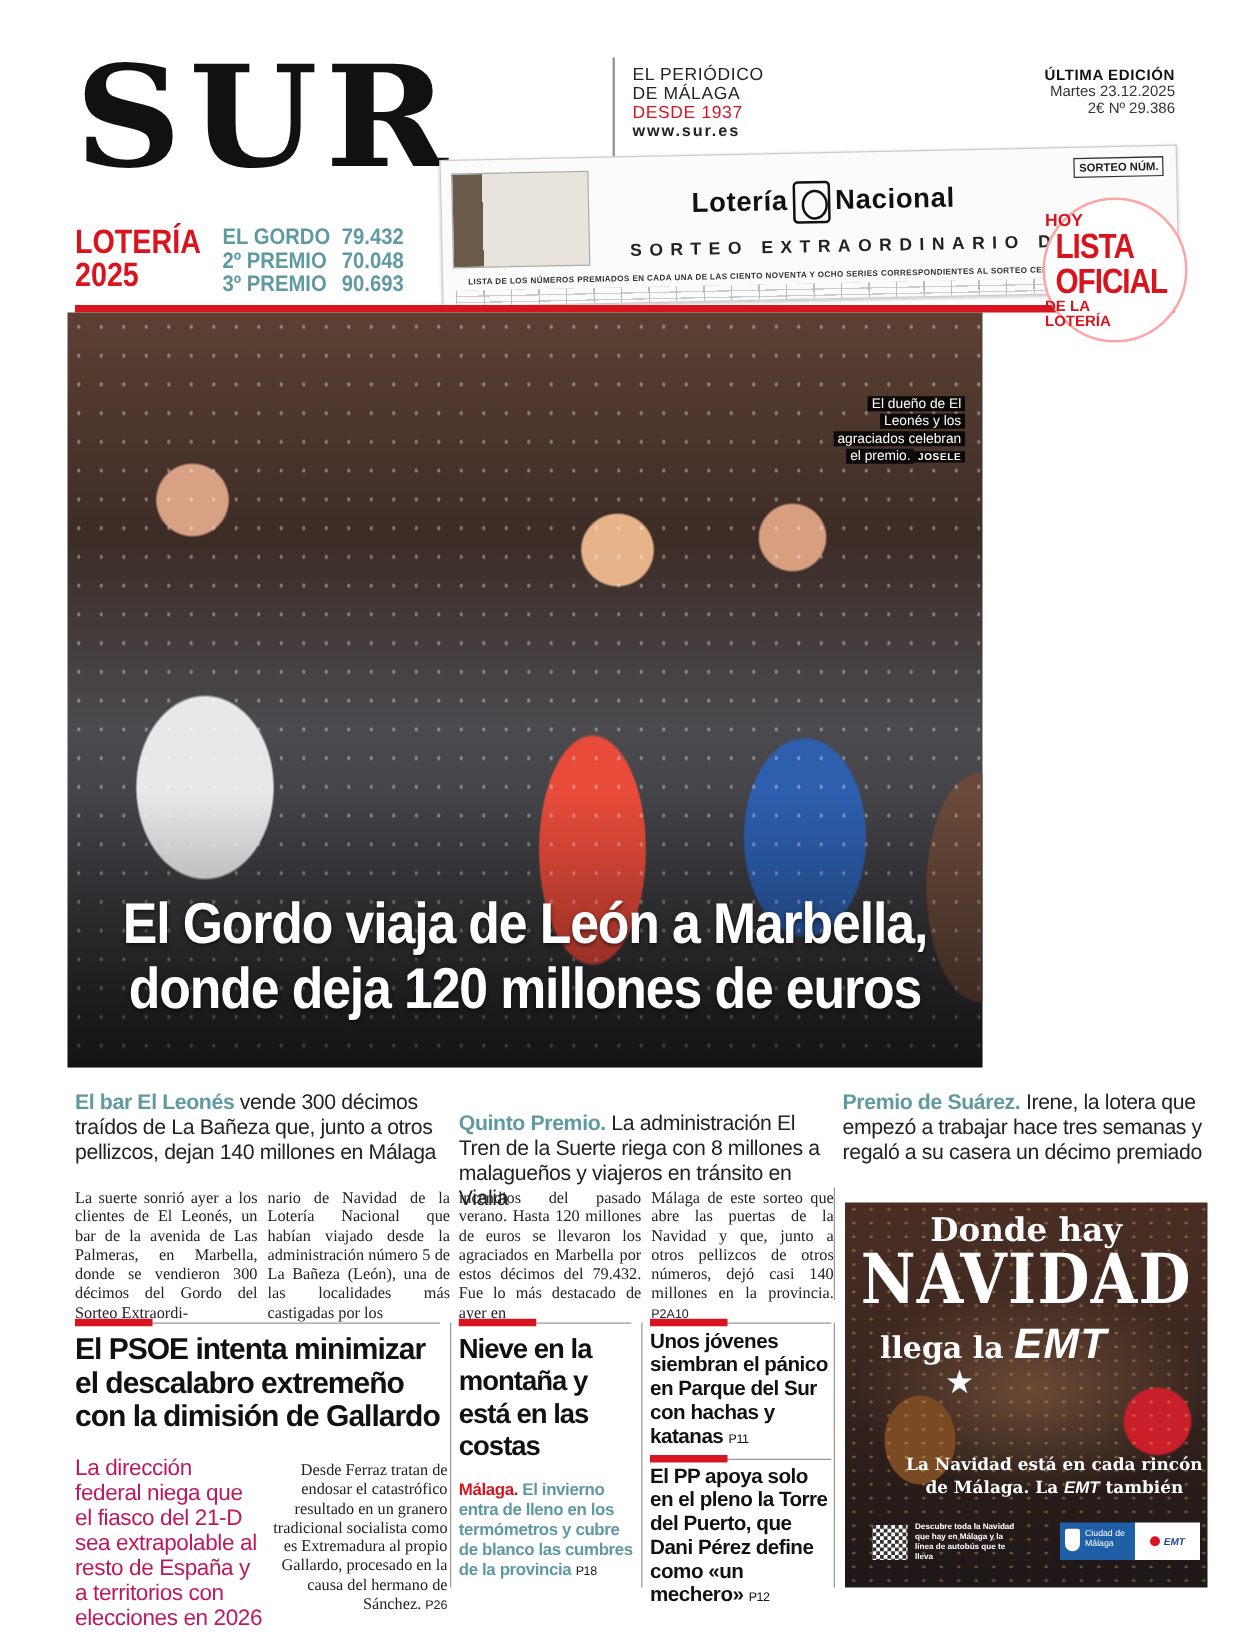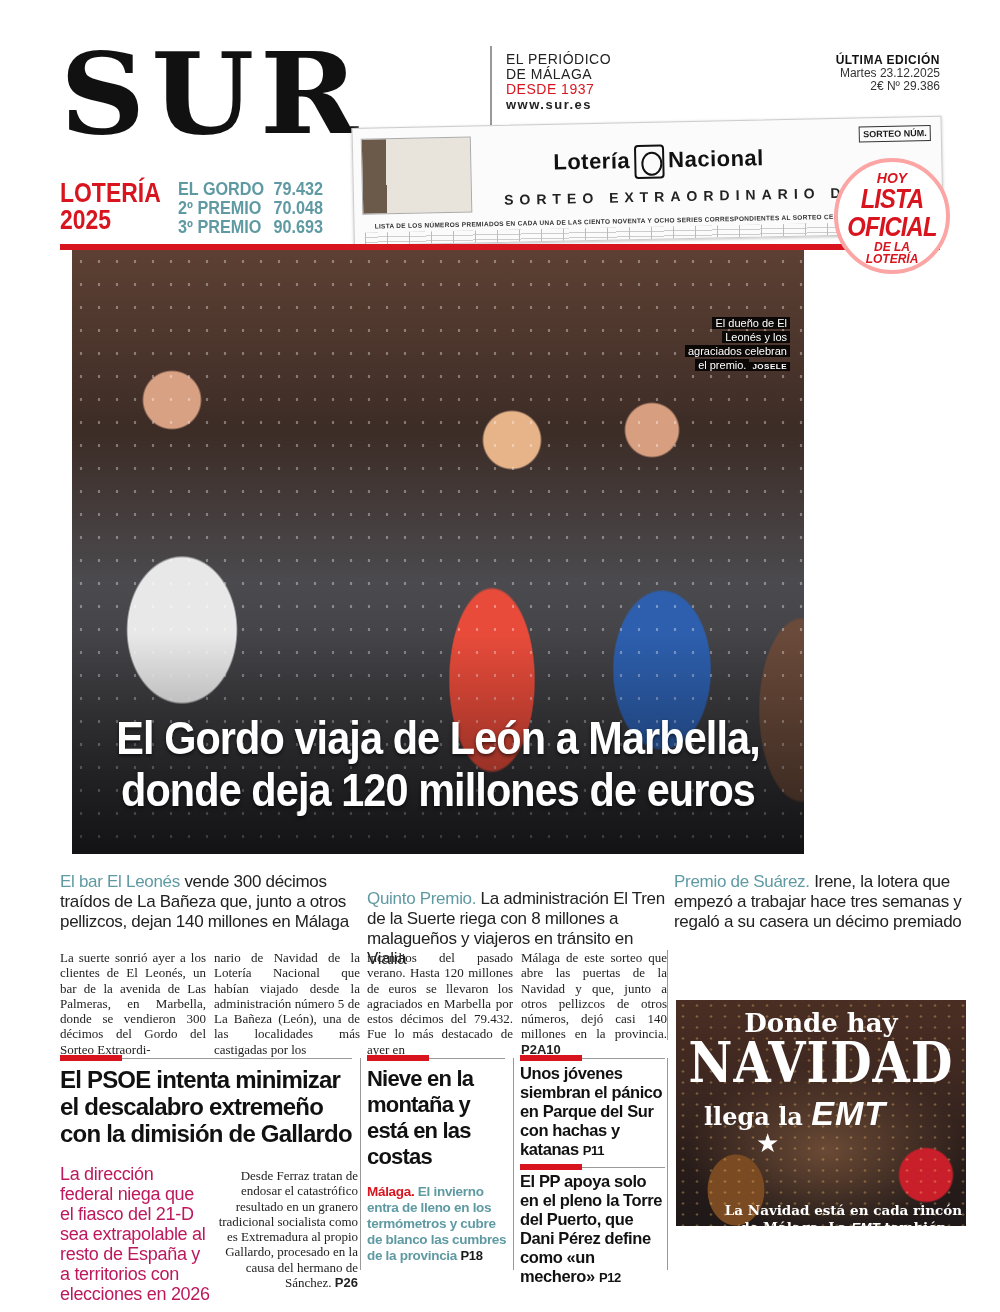--- a/index.html
+++ b/index.html
@@ -24,65 +24,65 @@
   .ticket-sheet { position: absolute; left: 354px; top: 128px; width: 590px; height: 118px; background: #fbfbfb; border: 1px solid #ccc; transform: rotate(-1.2deg); transform-origin: left bottom; box-shadow: 0 1px 3px rgba(0,0,0,0.25); overflow: hidden; }
   .ticket-mini { position: absolute; left: 8px; top: 10px; width: 110px; height: 76px; border: 1px solid #aaa; background: linear-gradient(90deg,#6b5a4a 0 22%, #e8e4dc 22%); }
   .ln-brand { position: absolute; left: 200px; top: 22px; font-size: 22px; font-weight: 700; color: #111; letter-spacing: 0.5px; }
   .ln-brand .globe { display: inline-block; width: 30px; height: 34px; border: 2px solid #111; border-radius: 4px; vertical-align: middle; margin: 0 4px; position: relative; }
   .ln-brand .globe::after { content: ""; position: absolute; left: 5px; top: 5px; width: 17px; height: 20px; border-radius: 50%; border: 2px solid #111; }
   .ln-sub { position: absolute; left: 150px; top: 66px; font-size: 14px; letter-spacing: 6px; font-weight: 700; color: #222; white-space: nowrap; }
   .ln-list { position: absolute; left: 20px; top: 94px; font-size: 6.5px; font-weight: 700; color: #333; white-space: nowrap; letter-spacing: 0.3px; }
   .ln-grid { position: absolute; left: 10px; top: 104px; right: 10px; height: 20px; background: repeating-linear-gradient(90deg,#bbb 0 1px,transparent 1px 22px), repeating-linear-gradient(0deg,#ccc 0 1px,transparent 1px 5px); }
   .sorteo-num { position: absolute; right: 10px; top: 8px; font-size: 9px; font-weight: 700; border: 1px solid #333; padding: 2px 3px; }
 
-  .badge { position: absolute; left: 834px; top: 158px; width: 116px; height: 116px; border-radius: 50%; background: #fff; border: 4px solid #fca5a5; text-align: center; color: #d8151f; font-weight: 700; line-height: 1; padding-top: 9px; z-index: 5; font-style: italic; }
+  .badge { position: absolute; left: 834px; top: 158px; width: 116px; height: 116px; border-radius: 50%; background: #fff; border: 2px solid #fca5a5; color: #d8151f; font-weight: 700; line-height: 1; padding-top: 9px; z-index: 5; }
   .badge .b1 { font-size: 14px; }
   .badge .b2 { font-size: 28px; letter-spacing: -1px; transform: scaleX(0.85); }
   .badge .b3 { font-size: 12px; }
 
   
-  .hero { position: absolute; left: 72px; top: 250px; width: 732px; height: 604px; overflow: hidden;
+  .hero { position: absolute; left: 54px; top: 250px; width: 732px; height: 604px; overflow: hidden;
     background:
       radial-gradient(ellipse 90px 120px at 110px 380px, #e8e8e8 0 60%, transparent 62%),
       radial-gradient(ellipse 70px 150px at 420px 430px, #e84b3a 0 60%, transparent 62%),
       radial-gradient(ellipse 80px 130px at 590px 420px, #2d5fae 0 60%, transparent 62%),
       radial-gradient(ellipse 60px 140px at 850px 450px, #3a3030 0 60%, transparent 62%),
       radial-gradient(ellipse 70px 150px at 730px 460px, #6a4a3a 0 60%, transparent 62%),
       radial-gradient(circle at 440px 190px, #e7b48a 0 28px, transparent 30px),
       radial-gradient(circle at 580px 180px, #d79e7f 0 26px, transparent 28px),
       radial-gradient(circle at 100px 150px, #d9a183 0 28px, transparent 30px),
       linear-gradient(180deg, #5d4033 0%, #3c2c26 30%, #4b4a4e 55%, #2a2a2e 100%);
   }
   .hero .spray { position: absolute; inset: 0; background-image: radial-gradient(#fff 1px, transparent 1.6px); background-size: 18px 23px; opacity: 0.35; }
   .hero .shade { position: absolute; left: 0; right: 0; bottom: 0; height: 220px; background: linear-gradient(180deg, transparent, rgba(0,0,0,0.55)); }
   .caption { position: absolute; right: 14px; top: 66px; text-align: right; font-size: 11px; line-height: 14px; }
   .caption span { background: rgba(0,0,0,0.85); color: #fff; padding: 0 3px; display: inline; box-decoration-break: clone; -webkit-box-decoration-break: clone; }
   .caption .credit { font-weight: 700; font-size: 8px; letter-spacing: 0.5px; }
   .hero-title { position: absolute; left: 0; right: 0; top: 462px; text-align: center; color: #fff; font-weight: 700; font-size: 46px; line-height: 52px; letter-spacing: -1px; text-shadow: 0 2px 4px rgba(0,0,0,0.6); transform: scaleX(0.9); }
 
   
   .subhead { position: absolute; top: 872px; width: 300px; font-size: 17px; line-height: 20px; color: #222; letter-spacing: -0.3px; }
-  .subhead .kicker { color: #5f9aa3; font-weight: 400; }
+  .subhead .kicker { color: #5f9aa3; font-weight: 700; }
 
   .body-col { position: absolute; font-family: "Liberation Serif", serif; font-size: 13px; line-height: 15.3px; color: #222; text-align: justify; }
-  .ref { font-family: "Liberation Sans", sans-serif; font-weight: 700; font-size: 13px; }
+  .ref { font-family: "Liberation Sans", sans-serif; font-weight: 400; font-size: 10px; }
 
   .vrule { position: absolute; width: 1px; background: #999; }
 
   .block-rule { position: absolute; height: 1px; background: #999; }
   .block-rule .red { position: absolute; left: 0; top: -3px; height: 6px; background: #d8151f; }
 
   .head-xl { position: absolute; font-weight: 700; color: #111; letter-spacing: -0.8px; }
   .lede { position: absolute; font-size: 18px; line-height: 20px; color: #be185d; letter-spacing: -0.3px; }
 
   .teal-text { color: #5f9aa3; font-weight: 700; }
   .red-text { color: #d8151f; font-weight: 700; }
 
   
-  .ad { position: absolute; left: 676px; top: 1000px; width: 290px; height: 226px; overflow: hidden;
+  .ad { position: absolute; left: 676px; top: 962px; width: 290px; height: 308px; overflow: hidden;
     background:
       radial-gradient(circle at 250px 175px, #c91f2a 0 26px, transparent 28px),
       radial-gradient(ellipse 40px 50px at 60px 190px, #7a4a22 0 70%, transparent 72%),
       radial-gradient(ellipse 200px 120px at 150px 150px, #6a4a35, transparent 70%),
       linear-gradient(180deg, #4a2e23 0%, #3a2620 45%, #2a1d1a 70%, #1e1818 100%); }
   .ad .lights { position: absolute; inset: 0; background-image: radial-gradient(#f4c56b 1px, transparent 1.8px); background-size: 14px 11px; opacity: 0.35; }
   .ad-l1 { position: absolute; left: 0; right: 0; top: 8px; text-align: center; color: #fff; font-family: "DejaVu Serif", serif; font-weight: 700; font-size: 26px; }
   .ad-l2 { position: absolute; left: 0; right: 0; top: 34px; text-align: center; color: #fff; font-family: "DejaVu Serif", serif; font-weight: 700; font-size: 48px; letter-spacing: 1px; transform: scaleY(1.15); }
   .ad-l3 { position: absolute; left: 28px; top: 94px; color: #fff; font-family: "DejaVu Serif", serif; font-weight: 700; font-size: 24px; }
   .ad-l3 .emt { font-family: "Liberation Sans", sans-serif; font-style: italic; font-weight: 900; font-size: 34px; letter-spacing: 1px; }

